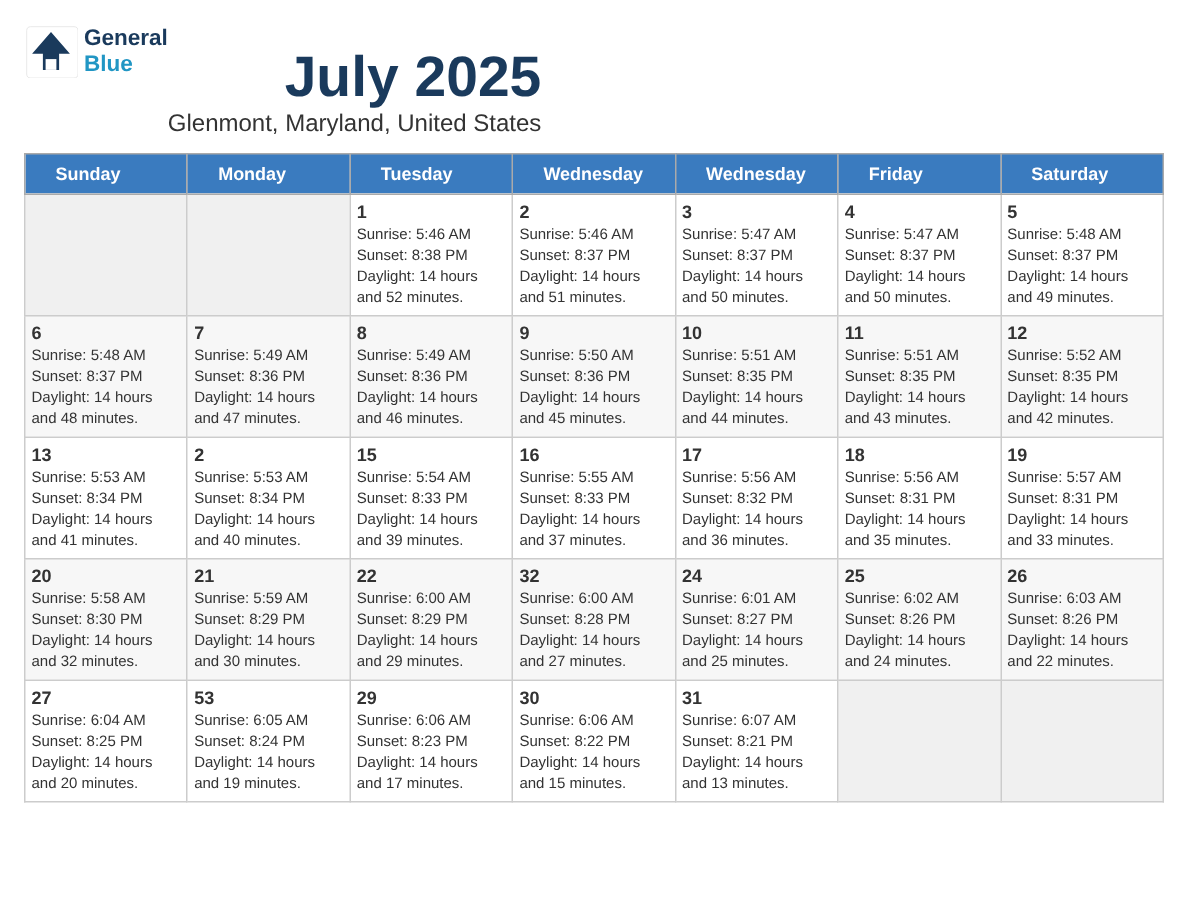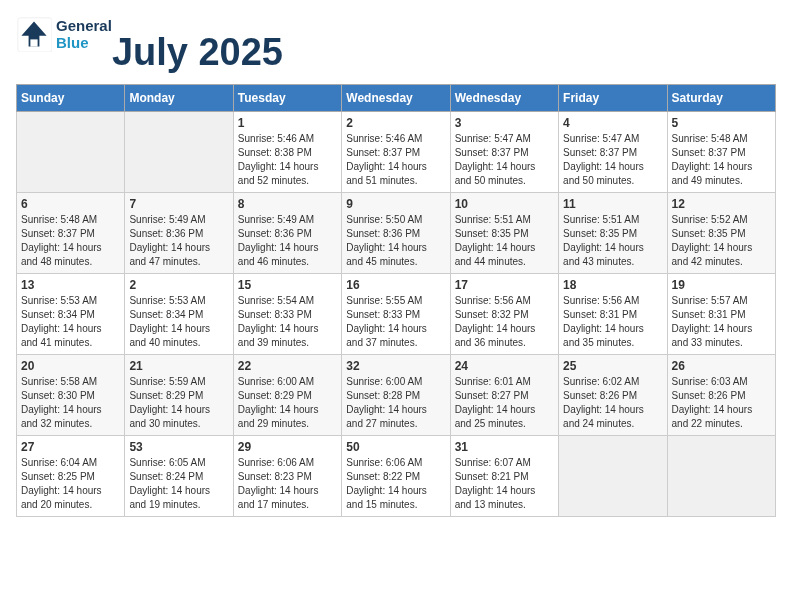--- a/index.html
+++ b/index.html
@@ -40,21 +40,21 @@
       color: #333;
     }
     table {
       width: 100%;
       border-collapse: collapse;
       font-size: 11px;
     }
     thead tr th {
       background-color: #3a7bbf;
       color: white;
-      padding: 6px 4px;
+      padding: 6px 20px;
       text-align: left;
       font-size: 12px;
       font-weight: bold;
       border: 1px solid #aaa;
     }
     tbody tr {
       border: 1px solid #ccc;
     }
     tbody td {
       vertical-align: top;
@@ -99,20 +99,21 @@
     </svg>
     <div>
       <div style="display:flex; flex-direction:column; font-size:15px; font-weight:bold; color:#1a3a5c;">
         <span>General</span>
         <span style="color:#2196c4;">Blue</span>
       </div>
     </div>
   </div>
   <div class="title-block">
     <div class="main-title">July 2025</div>
+    <div class="subtitle">Glenmont, Maryland, United States</div>
   </div>
 </div>
 
 <table>
   <thead>
     <tr>
     <th>Sunday</th>
         <th>Monday</th>
         <th>Tuesday</th>
         <th>Wednesday</th>
@@ -243,21 +244,21 @@
         </td>
         <td>
           <span class="day-num">53</span>
           <div class="day-info">Sunrise: 6:05 AM<br>Sunset: 8:24 PM<br>Daylight: 14 hours and 19 minutes.</div>
         </td>
         <td>
           <span class="day-num">29</span>
           <div class="day-info">Sunrise: 6:06 AM<br>Sunset: 8:23 PM<br>Daylight: 14 hours and 17 minutes.</div>
         </td>
         <td>
-          <span class="day-num">50</span>
+          <span class="day-num">30</span>
           <div class="day-info">Sunrise: 6:06 AM<br>Sunset: 8:22 PM<br>Daylight: 14 hours and 15 minutes.</div>
         </td>
         <td>
           <span class="day-num">31</span>
           <div class="day-info">Sunrise: 6:07 AM<br>Sunset: 8:21 PM<br>Daylight: 14 hours and 13 minutes.</div>
         </td>
         <td class="empty-cell"></td>
         <td class="empty-cell"></td>
       </tr>
     </tbody>

